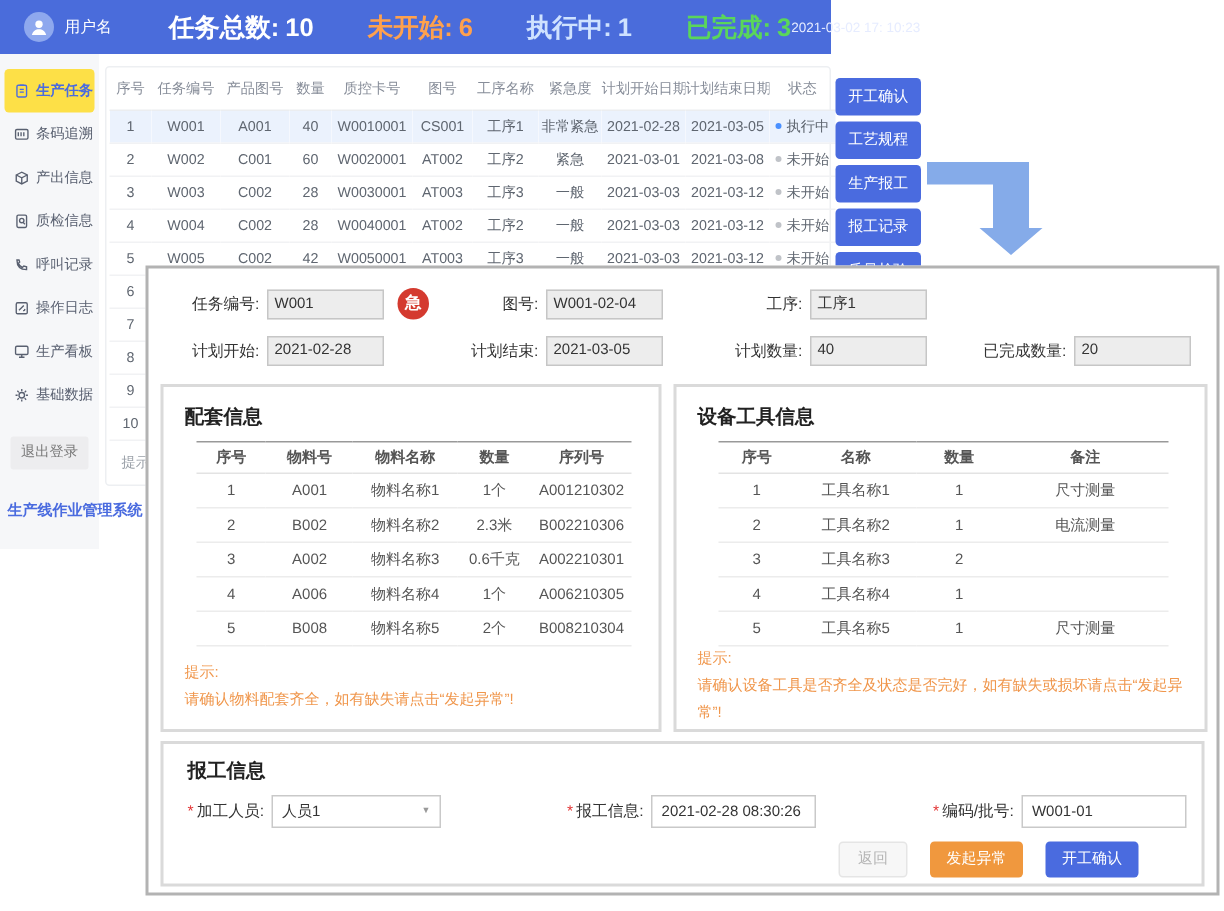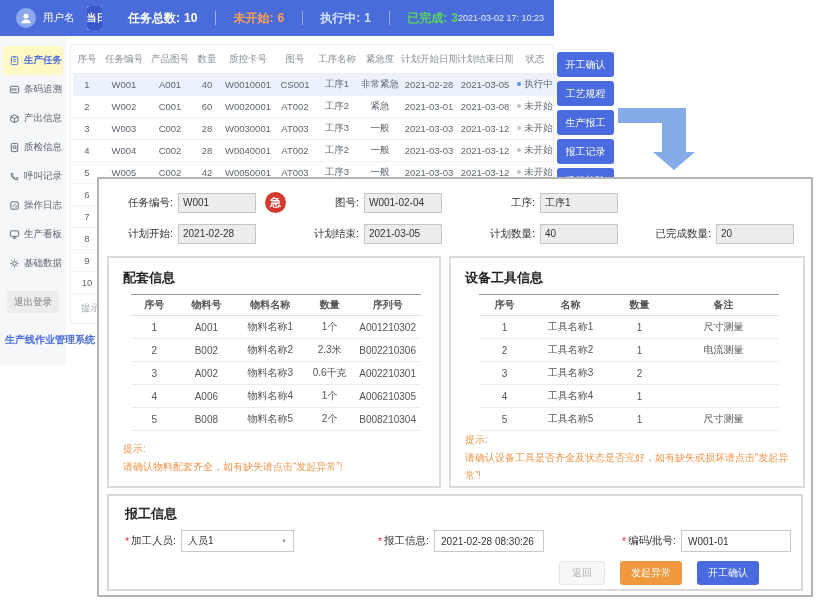--- a/index.html
+++ b/index.html
@@ -10,35 +10,35 @@
   
   .topbar { position:absolute; left:0; top:0; width:554px; height:36px;
     background:#4a6cdb; display:flex; align-items:center; z-index:1; }
   .avatar { width:20px; height:20px; border-radius:50%; background:#8ea8ee;
     margin-left:16px; display:flex; align-items:center; justify-content:center; flex-shrink:0; }
   .username { color:#fff; font-size:10.5px; margin-left:7px; white-space:nowrap; }
   .tabs { display:flex; background:#fff; border-radius:3px; margin-left:12px; overflow:hidden; }
   .tab { width:44px; height:24px; line-height:24px; text-align:center;
     font-size:10px; font-weight:bold; color:#888; cursor:pointer; white-space:nowrap; }
   .tab.active { background:#3b55cb; color:#fff; border-radius:3px; }
-  .stat { font-size:12px; font-weight:bold; white-space:nowrap; }
+  .stat { font-size:17px; font-weight:bold; white-space:nowrap; }
   .stat .v { margin-left:4px; }
   .st-total { color:#ffffff; margin-left:26px; }
   .st-notstart { color:#ffa14d; }
   .st-running { color:#cfe2ff; }
   .st-done { color:#5ad65a; }
   .vdiv { width:1px; height:14px; background:rgba(255,255,255,.45); margin:0 18px; }
   .clock { margin-left:auto; margin-right:10px; font-size:9px; color:#e6ecff; white-space:nowrap; }
 
   
   .sidebar { position:absolute; left:0; top:36px; width:66px; height:330px;
     background:#f6f7f9; z-index:1; padding-top:10px; }
   .side-item { height:29px; display:flex; align-items:center; padding-left:9px;
     color:#596070; font-size:9.5px; gap:4px; cursor:pointer; white-space:nowrap; }
-  .side-item.active { background:#fef9c3; border-radius:3px; margin:0 3px;
+  .side-item.active { background:#fde047; border-radius:3px; margin:0 3px;
     padding-left:6px; color:#4a6bdf; font-weight:bold; }
   .sicon { display:flex; flex-shrink:0; }
   .logout { margin:13px 7px 0; height:22px; line-height:22px; background:#ededef;
     color:#777; font-size:9.5px; text-align:center; border-radius:2px; cursor:pointer; }
   .sysname { position:absolute; left:5px; top:333px; font-size:10px; font-weight:bold;
     color:#4a6bdf; white-space:nowrap; z-index:1; }
 
   
   .main-card { position:absolute; left:70px; top:44px; width:484px; height:280px;
     background:#fff; border:1px solid #edeff2; border-radius:3px; z-index:1; padding:2px 2px 0; }

